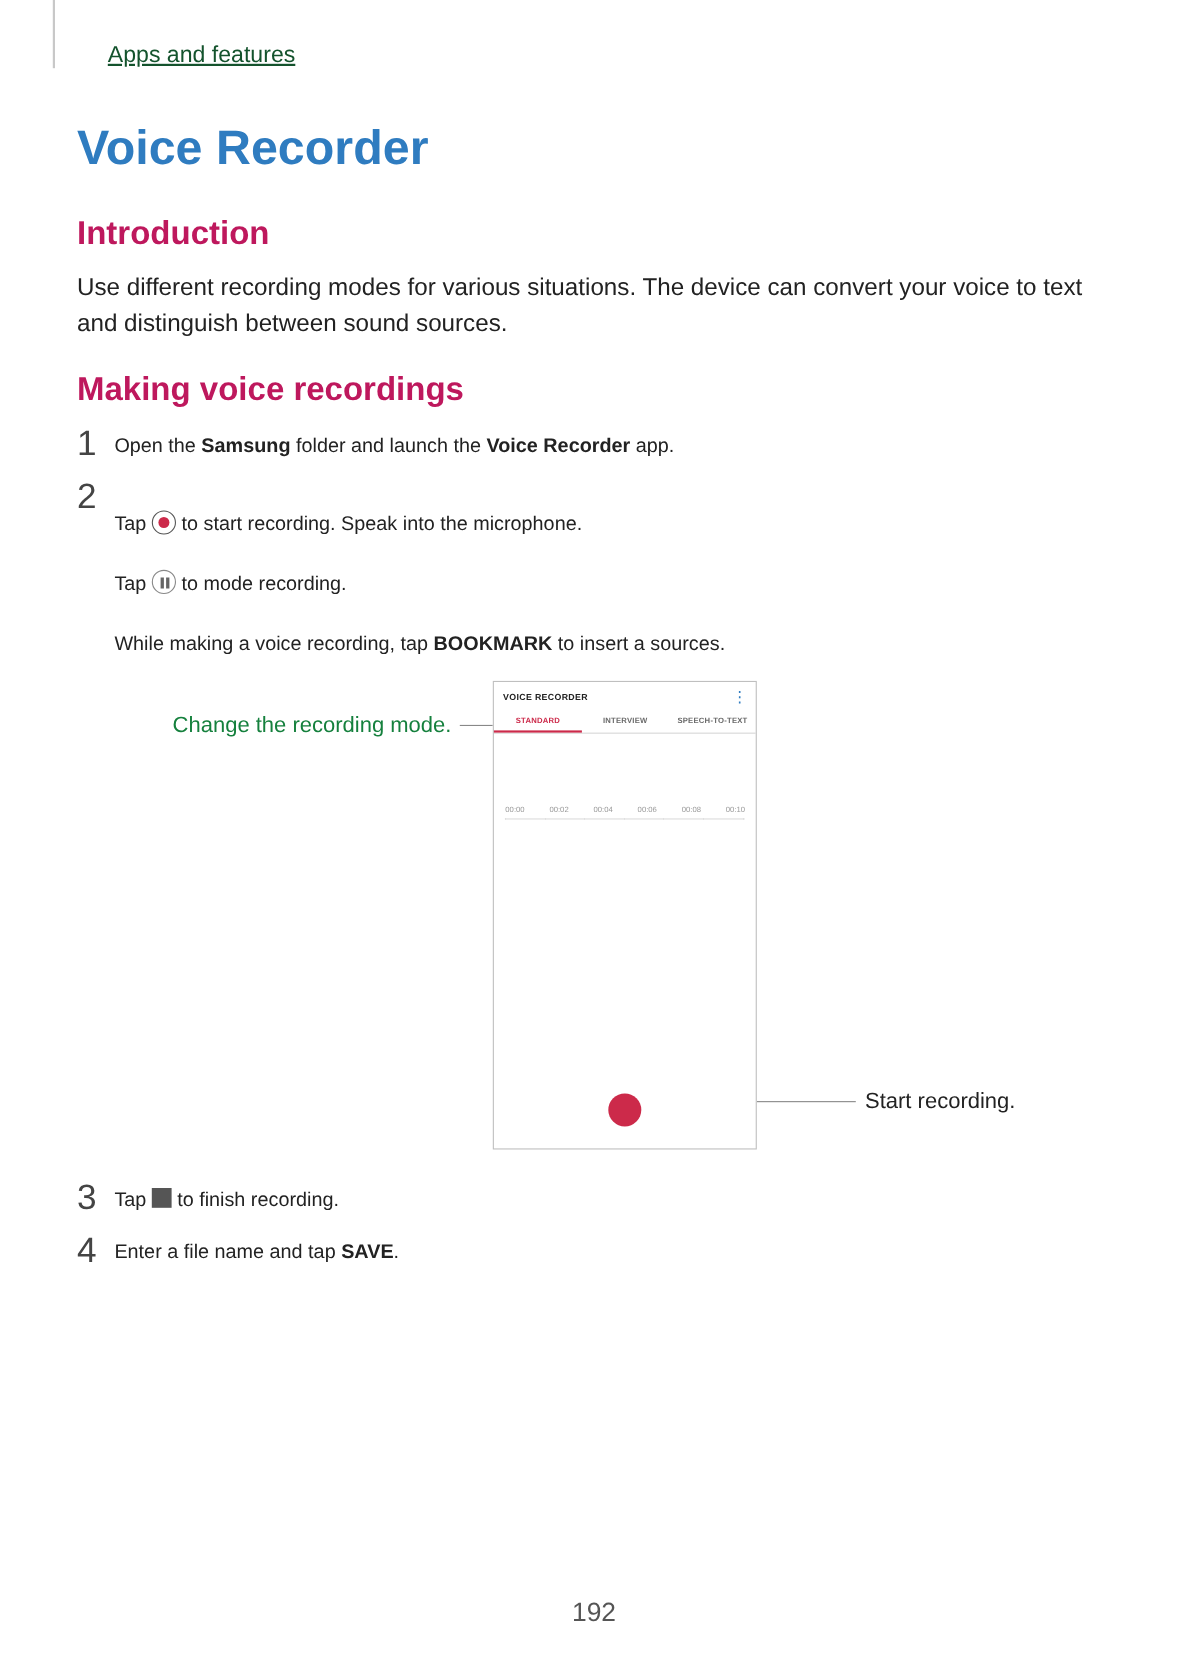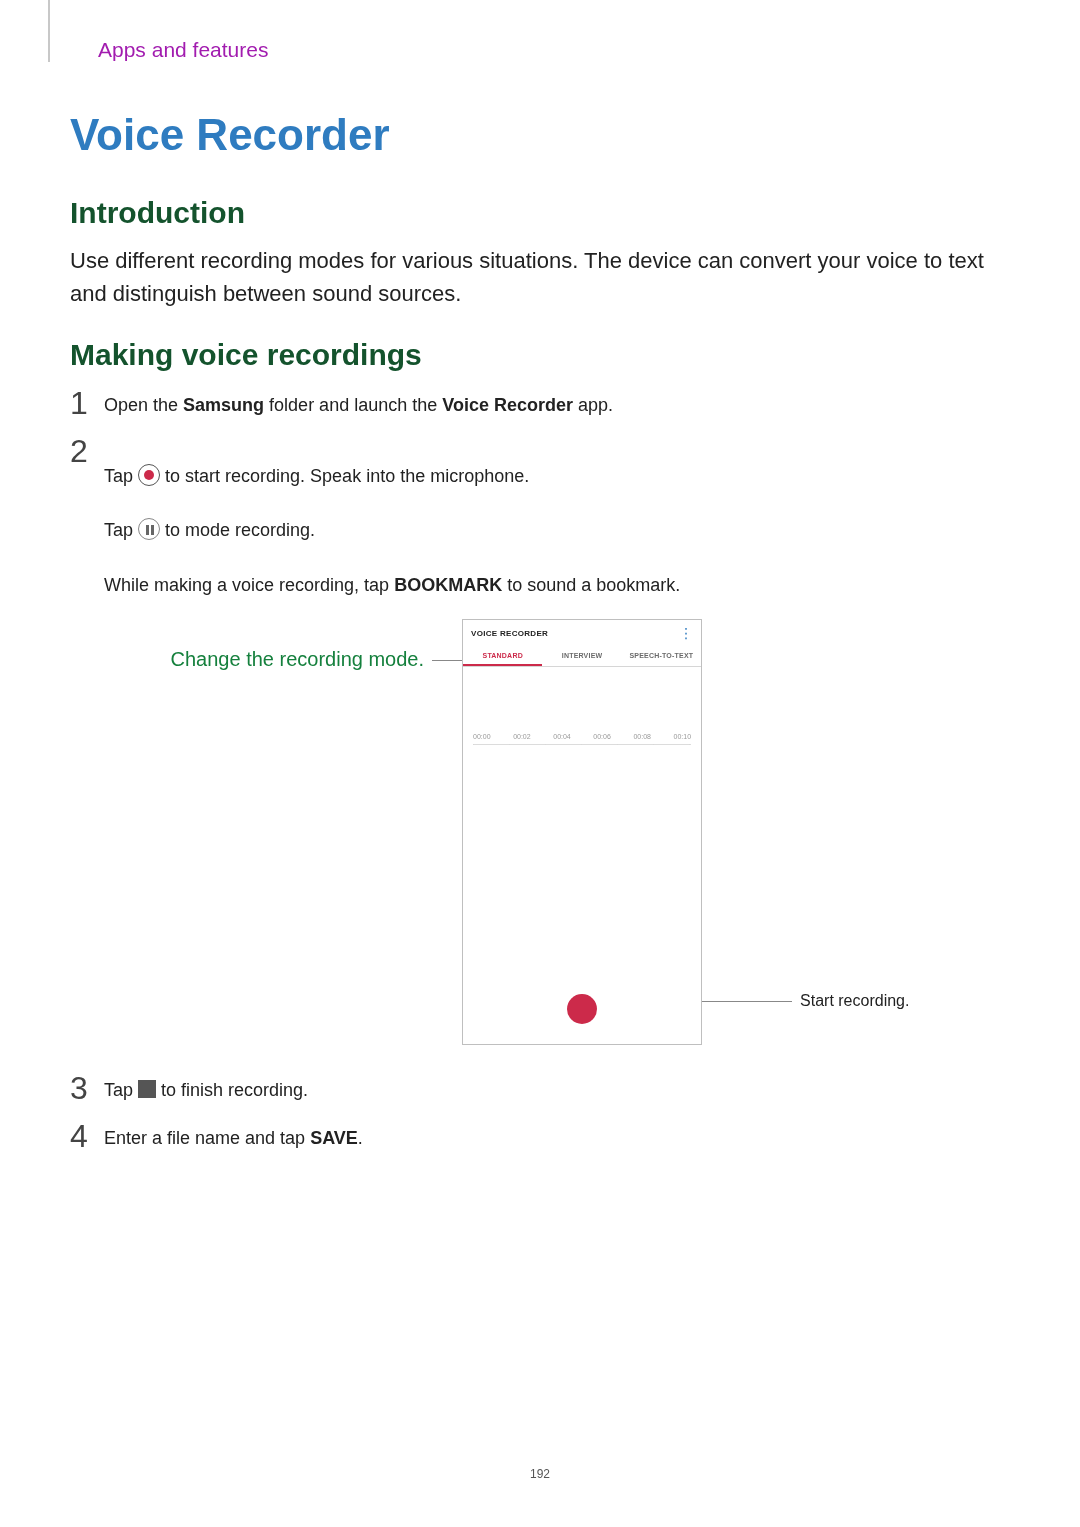--- a/index.html
+++ b/index.html
@@ -18,33 +18,34 @@
     left: 48px;
     width: 2px;
     height: 62px;
     background: #c8c8c8;
   }
   .page {
     padding: 38px 70px 0 70px;
   }
   .breadcrumb {
     font-size: 21px;
-    color: #a21caf;
+    color: #14532d;
     margin: 0 0 48px 28px;
+    text-decoration: underline;
   }
   h1.title {
     font-size: 44px;
     font-weight: 700;
     color: #2f7cc0;
     margin: 0 0 36px 0;
   }
   h2.section {
     font-size: 30px;
     font-weight: 700;
-    color: #14532d;
+    color: #be185d;
     margin: 0 0 14px 0;
   }
   p.body {
     font-size: 22px;
     line-height: 1.5;
     margin: 0 0 28px 0;
     color: #222;
   }
   .steps { margin-top: 6px; }
   .step {
@@ -139,21 +140,21 @@
     height: 20px;
     margin-top: 30px;
   }
   .callout-right-box {
     display: flex;
     align-items: center;
     height: 20px;
     margin-top: 372px;
   }
   .callout-right {
-    font-size: 16px;
+    font-size: 20px;
     color: #222;
     white-space: nowrap;
   }
   .callout-right .leader {
     display: inline-block;
     width: 90px;
     border-top: 1.5px solid #888;
     vertical-align: middle;
     margin-right: 8px;
   }
@@ -231,21 +232,21 @@
     margin-left: -15px;
     border-radius: 50%;
     background: #cc2a4a;
   }
 
   .page-num {
     position: absolute;
     bottom: 46px;
     left: 0; right: 0;
     text-align: center;
-    font-size: 12px;
+    font-size: 24px;
     color: #555;
   }
 </style>
 </head>
 <body>
 
 <div class="left-rule"></div>
 
 <div class="page">
   <div class="breadcrumb">Apps and features</div>
@@ -269,21 +270,21 @@
     <div class="step">
       <div class="step-num">2</div>
       <div class="step-body">
         <span class="line">
           <span>Tap </span><span class="icon-rec"></span><span> to start recording. Speak into the microphone.</span>
         </span>
         <span class="line">
           <span>Tap </span><span class="icon-pause"></span><span> to mode recording.</span>
         </span>
         <span class="line">
-          <span>While making a voice recording, tap </span><span class="b">BOOKMARK</span><span> to sound a bookmark.</span>
+          <span>While making a voice recording, tap </span><span class="b">BOOKMARK</span><span> to insert a sources.</span>
         </span>
       </div>
     </div>
 
     <div class="shot-wrap">
       <div class="shot-row">
         <div class="callout-left-box">
           <span class="callout-left">
             <span>Change the recording mode.</span><span class="leader"></span>
           </span>

